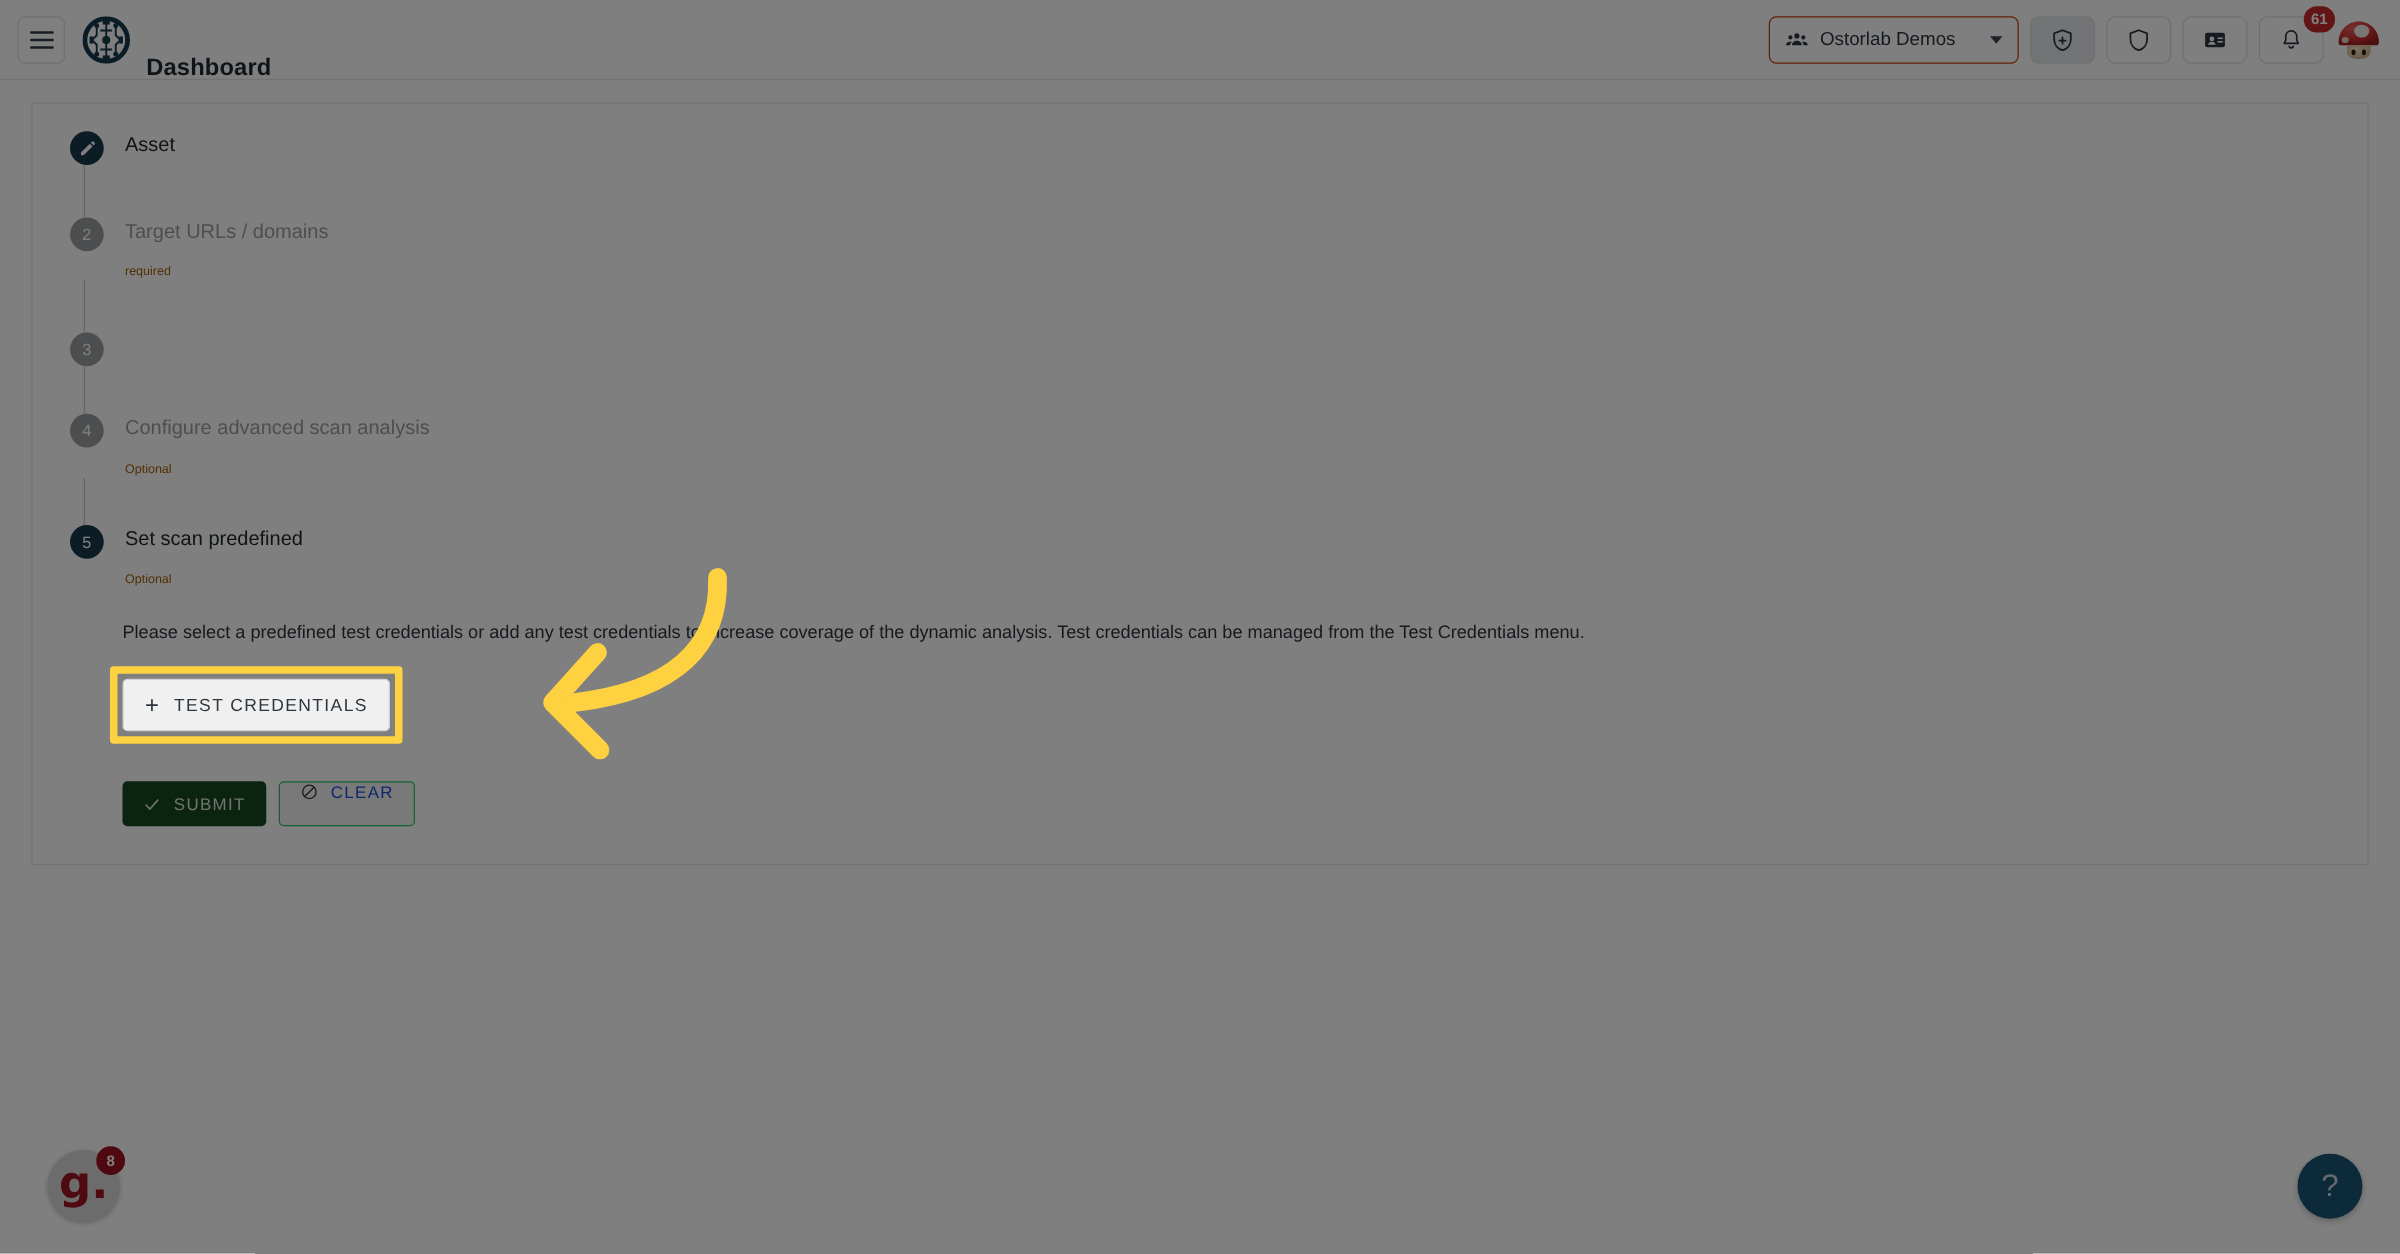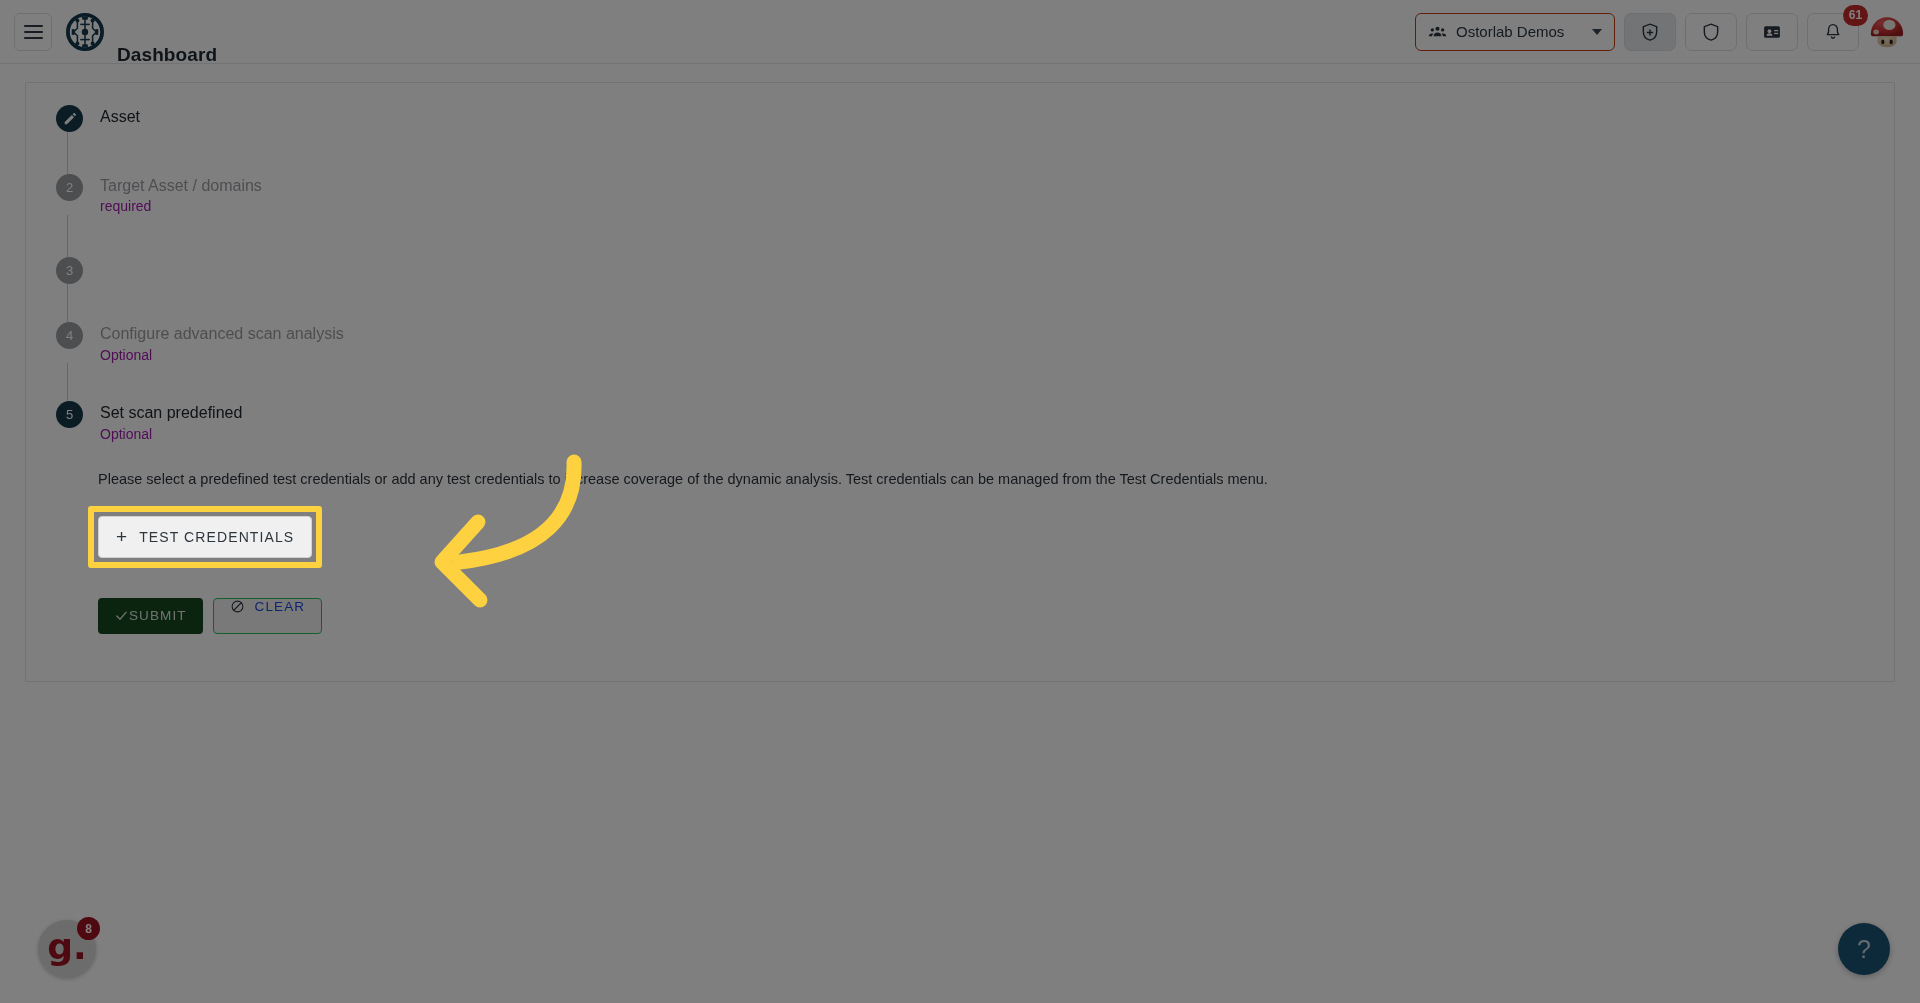--- a/index.html
+++ b/index.html
@@ -177,23 +177,23 @@
   .step-body { padding-top: 3px; }
 
   .step-label {
     font-size: 16px;
     color: #20282f;
     line-height: 1.15;
   }
   .step.inactive .step-label { color: #9a9da0; }
 
   .step-sub {
-    font-size: 14px;
-    color: #a21caf;
-    margin-top: 3px;
+    font-size: 10px;
+    color: #a16207;
+    margin-top: 17px;
     line-height: 1.2;
   }
 
   .step-connector {
     width: 1px;
     background: #c9ccce;
     margin-left: 13px;
   }
   .connector-1 { height: 42px; }
   .connector-2 { height: 42px; }
@@ -252,20 +252,21 @@
   .action-row {
     display: flex;
     align-items: center;
     gap: 10px;
     margin-top: 40px;
   }
 
   .btn-submit {
     display: inline-flex;
     align-items: center;
+    gap: 10px;
     height: 36px;
     padding: 0 16px;
     background: #17491f;
     color: #dfe6df;
     border: none;
     border-radius: 4px;
     font-size: 13.5px;
     letter-spacing: 1.1px;
     cursor: pointer;
     font-family: "Liberation Sans", sans-serif;
@@ -469,21 +470,21 @@
           </div>
           <div class="step-body">
             <div class="step-label">Asset</div>
           </div>
         </div>
         <div class="step-connector connector-1"></div>
 
         <div class="step inactive">
           <div class="step-dot inactive">2</div>
           <div class="step-body">
-            <div class="step-label">Target Asset / domains</div>
+            <div class="step-label">Target URLs / domains</div>
             <div class="step-sub">required</div>
           </div>
         </div>
         <div class="step-connector connector-2"></div>
 
         <div class="step inactive">
           <div class="step-dot inactive">3</div>
         </div>
         <div class="step-connector connector-3"></div>
 

